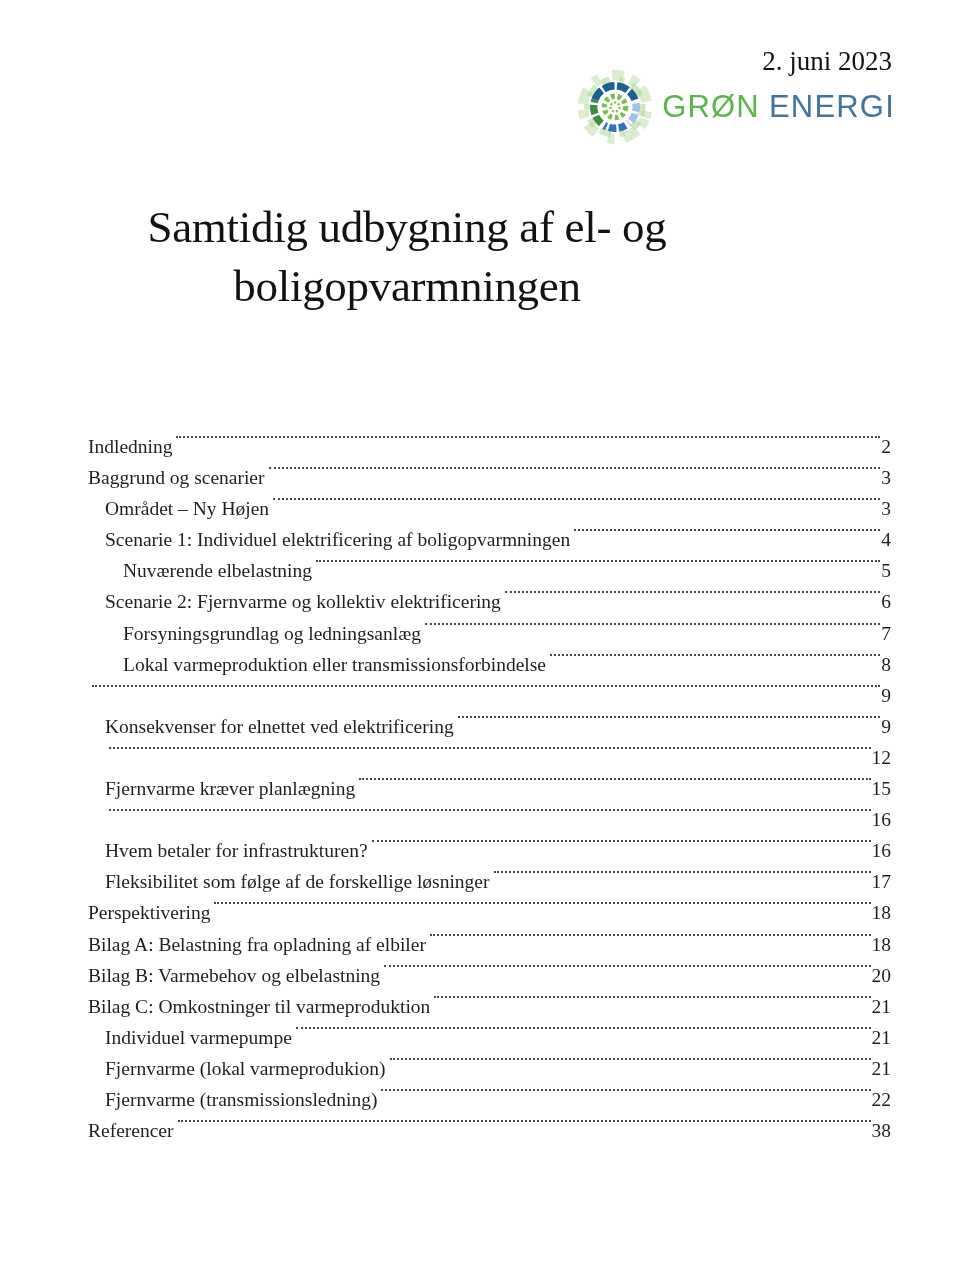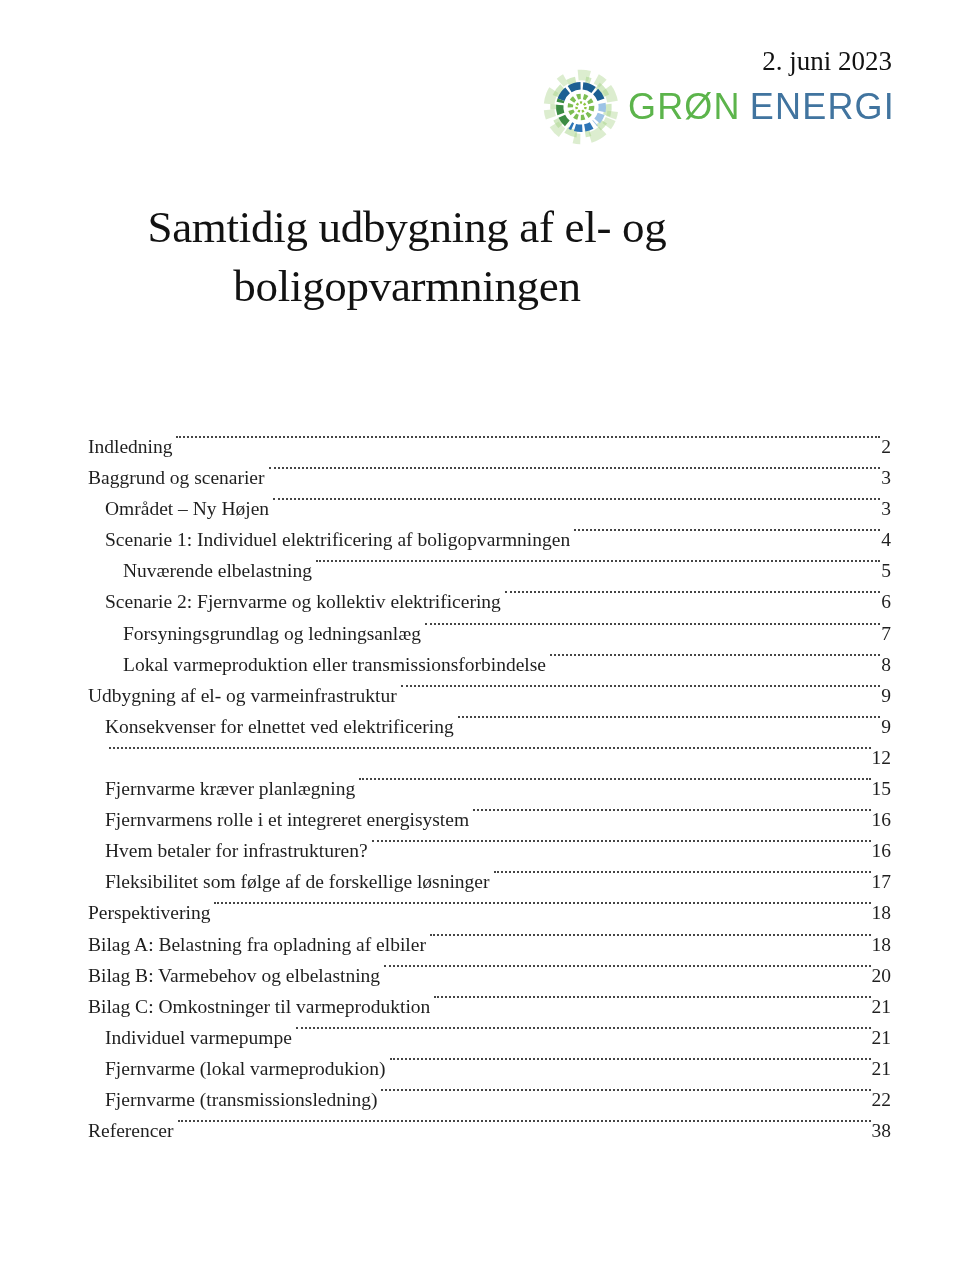--- a/index.html
+++ b/index.html
@@ -18,21 +18,21 @@
     font-size:27px; color:#111;
     white-space:nowrap;
   }
   .logo {
     position:absolute; top:66px; right:74px;
     display:flex; align-items:center;
   }
   .logo-icon { width:82px; height:82px; margin-right:6px; }
   .logo-text {
     font-family:"Liberation Sans", sans-serif;
-    font-size:36px; font-weight:400; letter-spacing:1.2px;
+    font-size:31px; font-weight:400; letter-spacing:1.2px;
     white-space:nowrap;
   }
   .logo-green { color:#5cb44b; }
   .logo-blue  { color:#41749f; margin-left:9px; }
 
   
   .doc-title {
     position:absolute; left:87px; top:198px; width:640px;
     font-size:45px; line-height:1.3; color:#121212;
     letter-spacing:-0.3px;
@@ -132,40 +132,38 @@
       <span class="toc-label">Forsyningsgrundlag og ledningsanlæg</span>
       <span class="toc-dots"></span>
       <span class="toc-page">7</span>
     </div>
       <div class="toc-row lv3">
       <span class="toc-label">Lokal varmeproduktion eller transmissionsforbindelse</span>
       <span class="toc-dots"></span>
       <span class="toc-page">8</span>
     </div>
       <div class="toc-row lv1">
-      <span class="toc-label">Udbygning af el- og varmeinfrastruktur</span>
       <span class="toc-dots"></span>
       <span class="toc-page">9</span>
     </div>
       <div class="toc-row lv2">
       <span class="toc-label">Konsekvenser for elnettet ved elektrificering</span>
       <span class="toc-dots"></span>
       <span class="toc-page">9</span>
     </div>
       <div class="toc-row lv2">
       <span class="toc-dots"></span>
       <span class="toc-page">12</span>
     </div>
       <div class="toc-row lv2">
       <span class="toc-label">Fjernvarme kræver planlægning</span>
       <span class="toc-dots"></span>
       <span class="toc-page">15</span>
     </div>
       <div class="toc-row lv2">
-      <span class="toc-label">Fjernvarmens rolle i et integreret energisystem</span>
       <span class="toc-dots"></span>
       <span class="toc-page">16</span>
     </div>
       <div class="toc-row lv2">
       <span class="toc-label">Hvem betaler for infrastrukturen?</span>
       <span class="toc-dots"></span>
       <span class="toc-page">16</span>
     </div>
       <div class="toc-row lv2">
       <span class="toc-label">Fleksibilitet som følge af de forskellige løsninger</span>

